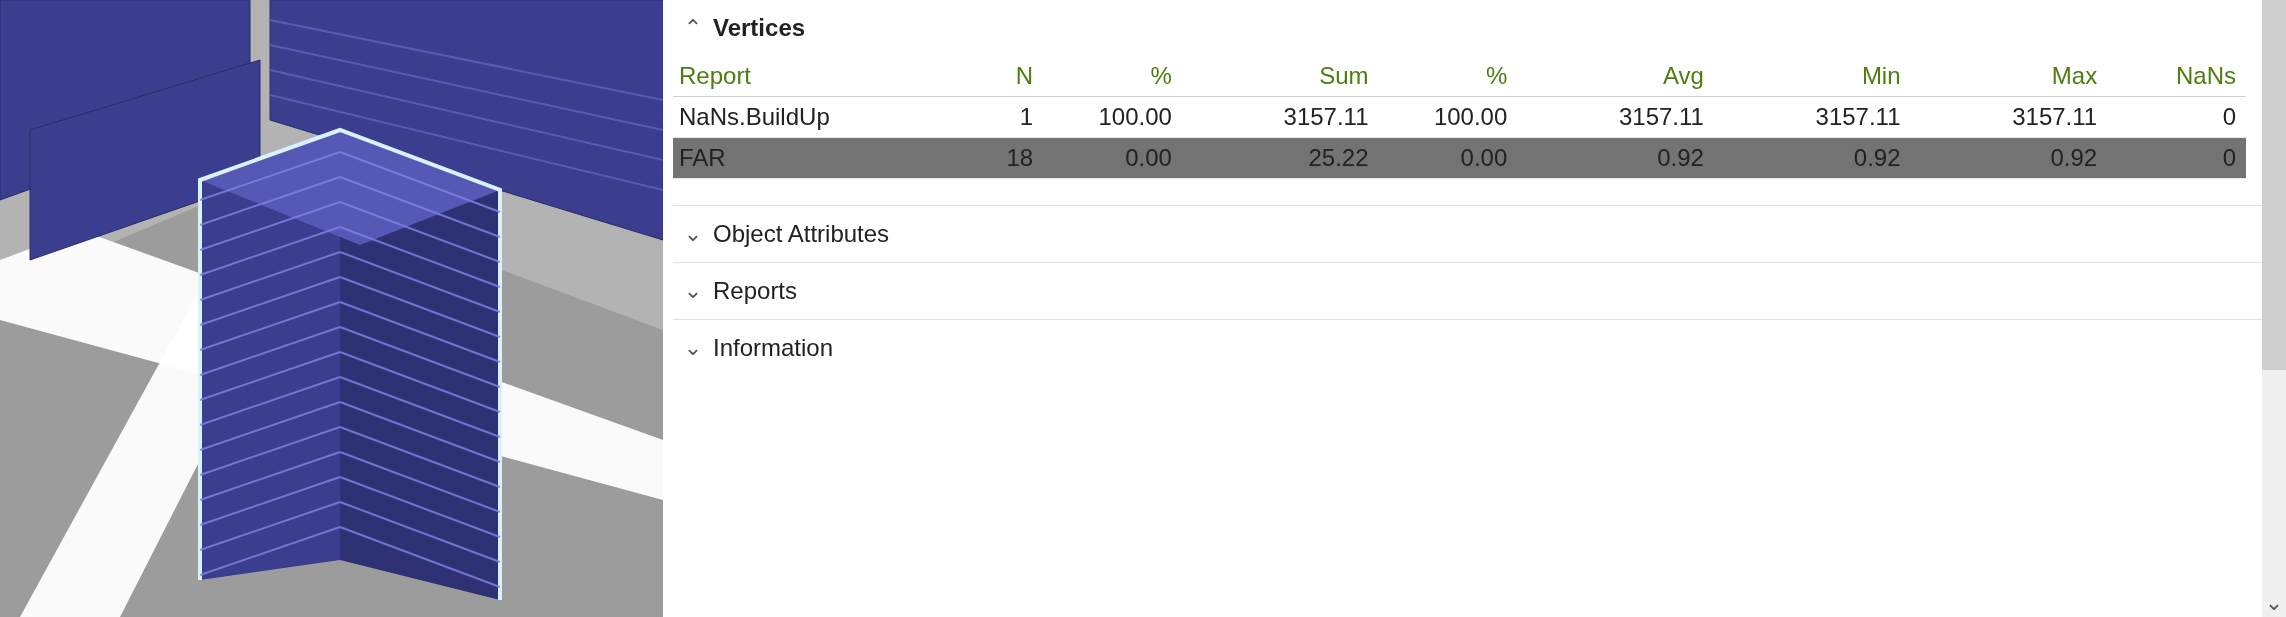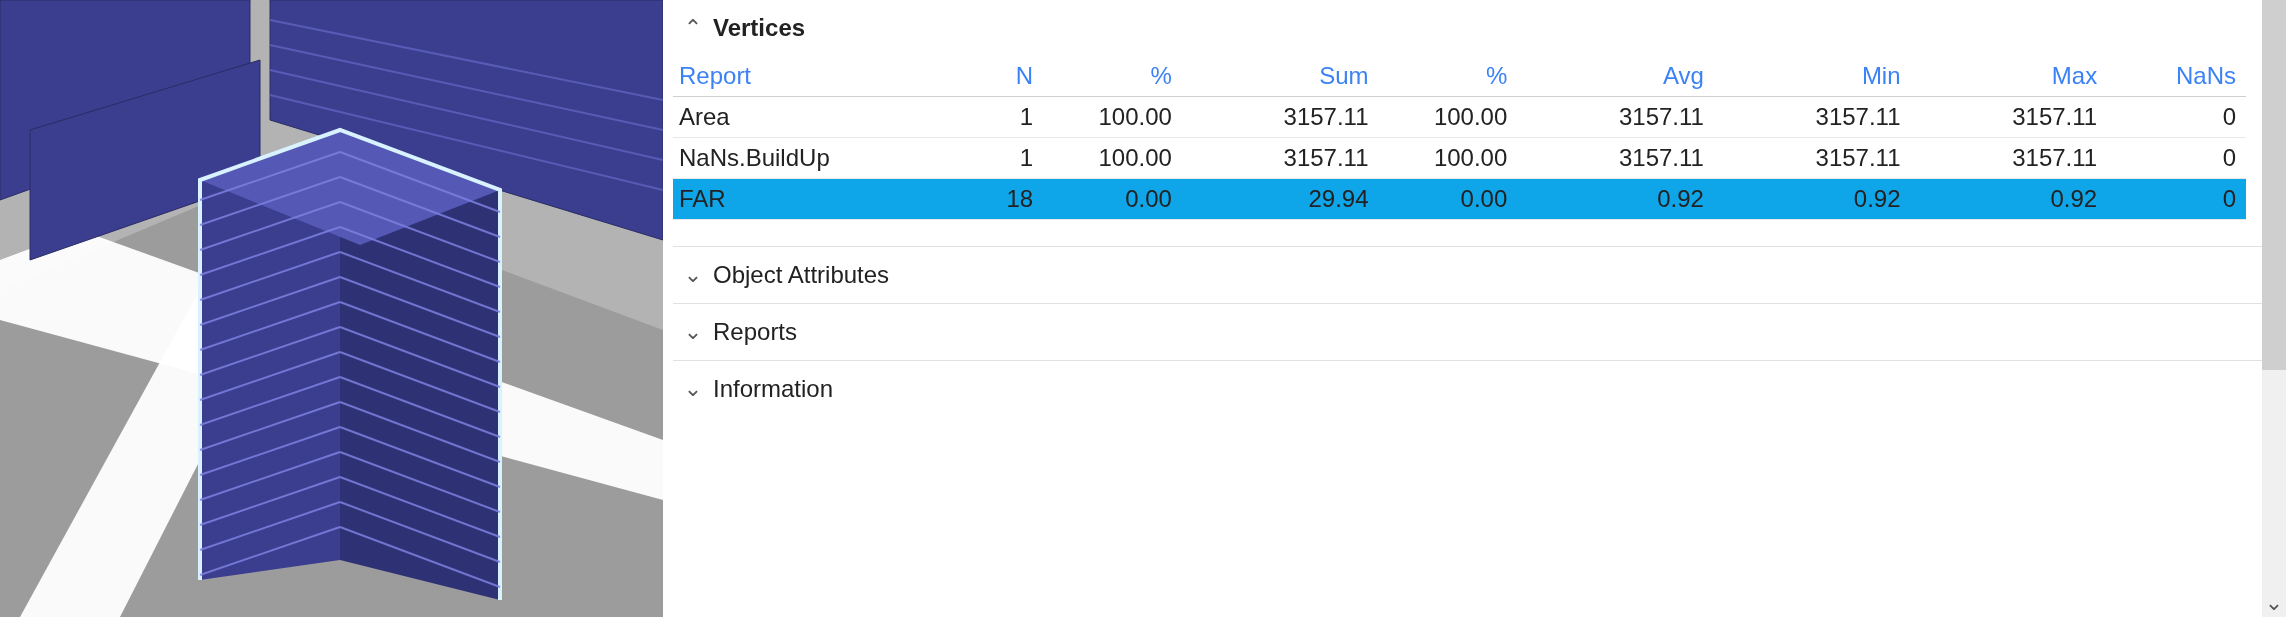--- a/index.html
+++ b/index.html
@@ -98,31 +98,31 @@
     margin-bottom: 26px;
   }
   table.reports th, table.reports td {
     padding: 6px 10px 6px 6px;
     border-bottom: 1px solid #e8e8e8;
     white-space: nowrap;
     overflow: hidden;
   }
   table.reports thead th {
     font-weight: 400;
-    color: #3b82f6;
+    color: #4d7c0f;
     text-align: right;
     border-bottom: 1px solid #cfcfcf;
   }
   table.reports thead th:first-child,
   table.reports tbody td:first-child {
     text-align: left;
   }
   table.reports tbody td { text-align: right; }
   table.reports tbody tr.hl td {
-    background: #0ea5e9;
+    background: #737373;
   }
   
   col.c-report { width: 230px; }
   col.c-n      { width: 90px; }
   col.c-pct1   { width: 120px; }
   col.c-sum    { width: 170px; }
   col.c-pct2   { width: 120px; }
   col.c-avg    { width: 170px; }
   col.c-min    { width: 170px; }
   col.c-max    { width: 170px; }
@@ -234,46 +234,35 @@
             <th>Sum</th>
             <th>%</th>
             <th>Avg</th>
             <th>Min</th>
             <th>Max</th>
             <th>NaNs</th>
           </tr>
         </thead>
         <tbody id="reports-body">
             <tr>
-              <td>Area</td>
-              <td>1</td>
-              <td>100.00</td>
-              <td>3157.11</td>
-              <td>100.00</td>
-              <td>3157.11</td>
-              <td>3157.11</td>
-              <td>3157.11</td>
-              <td>0</td>
-            </tr>
-            <tr>
               <td>NaNs.BuildUp</td>
               <td>1</td>
               <td>100.00</td>
               <td>3157.11</td>
               <td>100.00</td>
               <td>3157.11</td>
               <td>3157.11</td>
               <td>3157.11</td>
               <td>0</td>
             </tr>
             <tr class="hl">
               <td>FAR</td>
               <td>18</td>
               <td>0.00</td>
-              <td>29.94</td>
+              <td>25.22</td>
               <td>0.00</td>
               <td>0.92</td>
               <td>0.92</td>
               <td>0.92</td>
               <td>0</td>
             </tr>
           </tbody>
       </table>
     </div>
 

